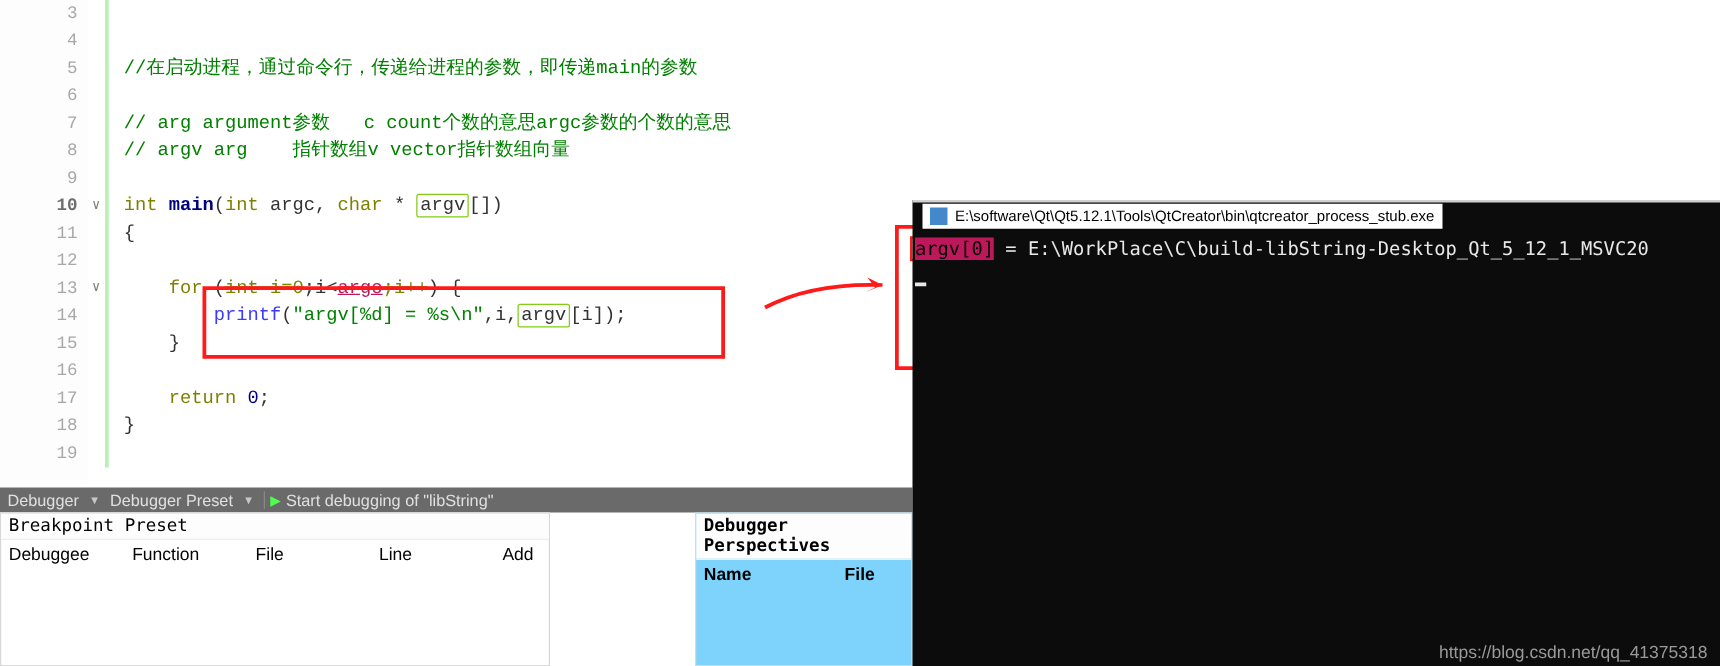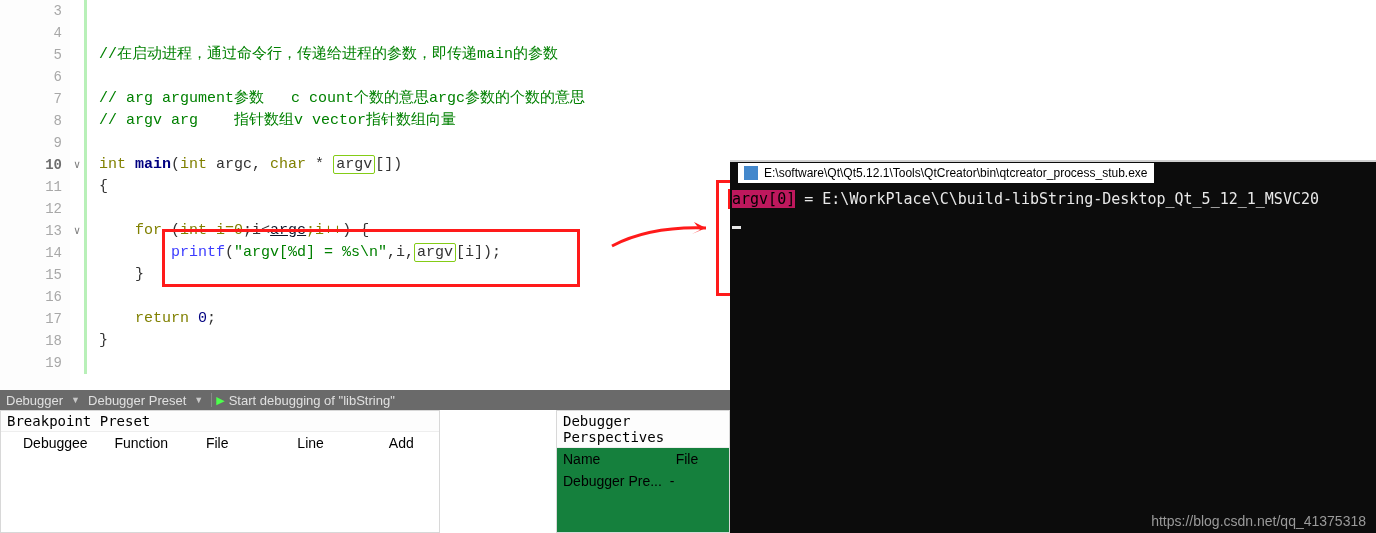--- a/index.html
+++ b/index.html
@@ -52,21 +52,21 @@
   color: #333;
   white-space: pre;
 }
 .c-comment { color: #008000; }
 .c-keyword { color: #808000; }
 .c-func { color: #000080; font-weight: bold; }
 .c-funccall { color: #3b3bff; }
 .c-string { color: #008000; }
 .c-num { color: #000080; }
 .boxed-arg { border: 1px solid #84cc16; border-radius: 2px; padding: 0 2px; }
-.underline-struck { text-decoration: underline line-through; color: #0f172a; }
+.underline-struck { text-decoration: underline line-through; color: #be185d; }
 .strike { text-decoration: line-through; color: #808000; }
 .red-highlight {
   position: absolute;
   border: 3px solid #ff1a1a;
   pointer-events: none;
 }
 .red-arrow {
   position: absolute;
   left: 610px;
   top: 220px;
@@ -102,36 +102,37 @@
 }
 .bp-preset .title {
   background: #fdfdfd;
   padding: 2px 6px;
   font-family: "SimSun", monospace;
   font-size: 14px;
 }
 .bp-preset .cols {
   display: flex;
   border-top: 1px solid #eee;
-  padding: 3px 16px;
+  padding: 3px 0;
 }
 .bp-preset .cols span {
   flex: 1;
   padding-left: 6px;
   font-family: Arial, sans-serif;
   font-size: 14px;
 }
 .persp-panel {
   position: absolute;
   left: 556px;
   top: 410px;
   width: 174px;
   height: 123px;
   border: 1px solid #d8d8d8;
-  background: #15803d;
+  background: #7dd3fc;
+  font-weight: bold;
 }
 .persp-panel .title {
   background: #fdfdfd;
   padding: 2px 6px;
   font-family: "SimSun", monospace;
   font-size: 14px;
 }
 .persp-panel .cols {
   display: flex;
   border-top: 1px solid #eee;
@@ -296,24 +297,20 @@
     <span style="flex:0.4">Add</span>
   </div>
 </div>
 
 <div class="persp-panel">
   <div class="title">Debugger Perspectives</div>
   <div class="cols">
     <span>Name</span>
     <span style="flex:0.5">File</span>
   </div>
-  <div class="row">
-    <span>Debugger Pre...</span>
-    <span style="flex:0.5">-</span>
-  </div>
 </div>
 
 <div class="console-window"></div>
 <div class="console-title">
   <span class="ico"></span>
   <span>E:\software\Qt\Qt5.12.1\Tools\QtCreator\bin\qtcreator_process_stub.exe</span>
 </div>
 <div class="console-body"><span class="cmd-highlight">argv[0]</span><span> = E:\WorkPlace\C\build-libString-Desktop_Qt_5_12_1_MSVC20</span>
 <span class="cursor"></span></div>
 

